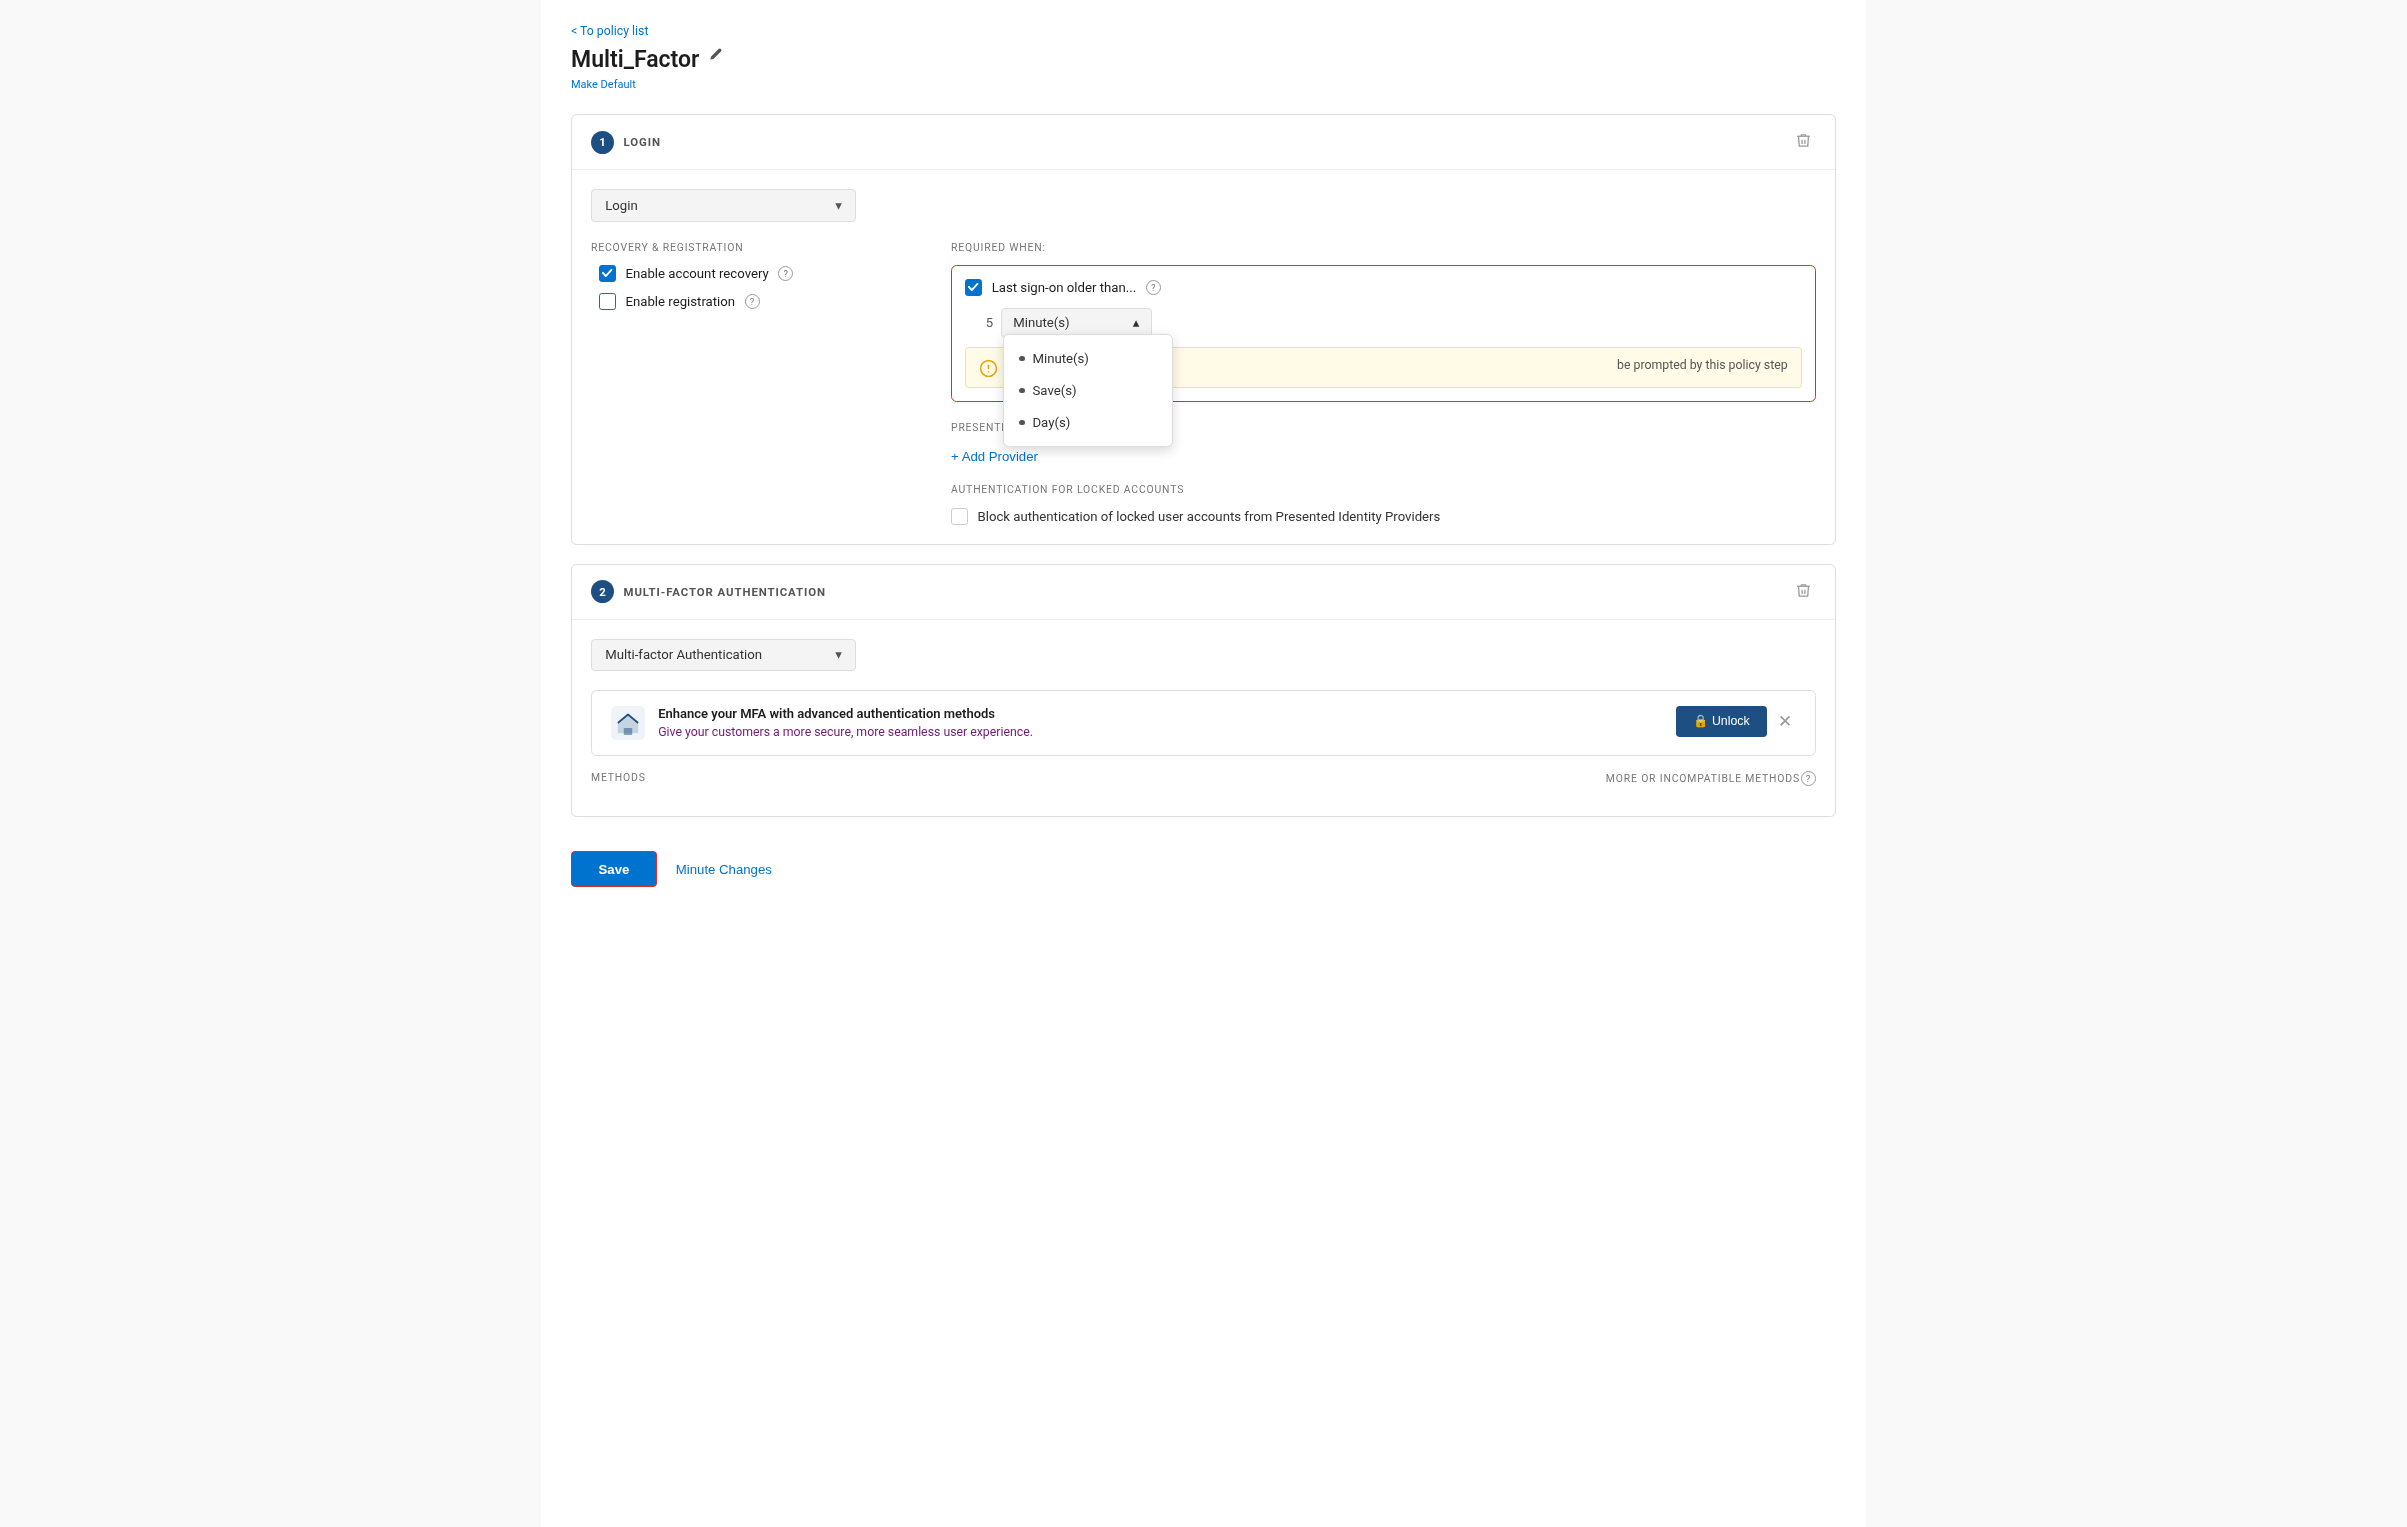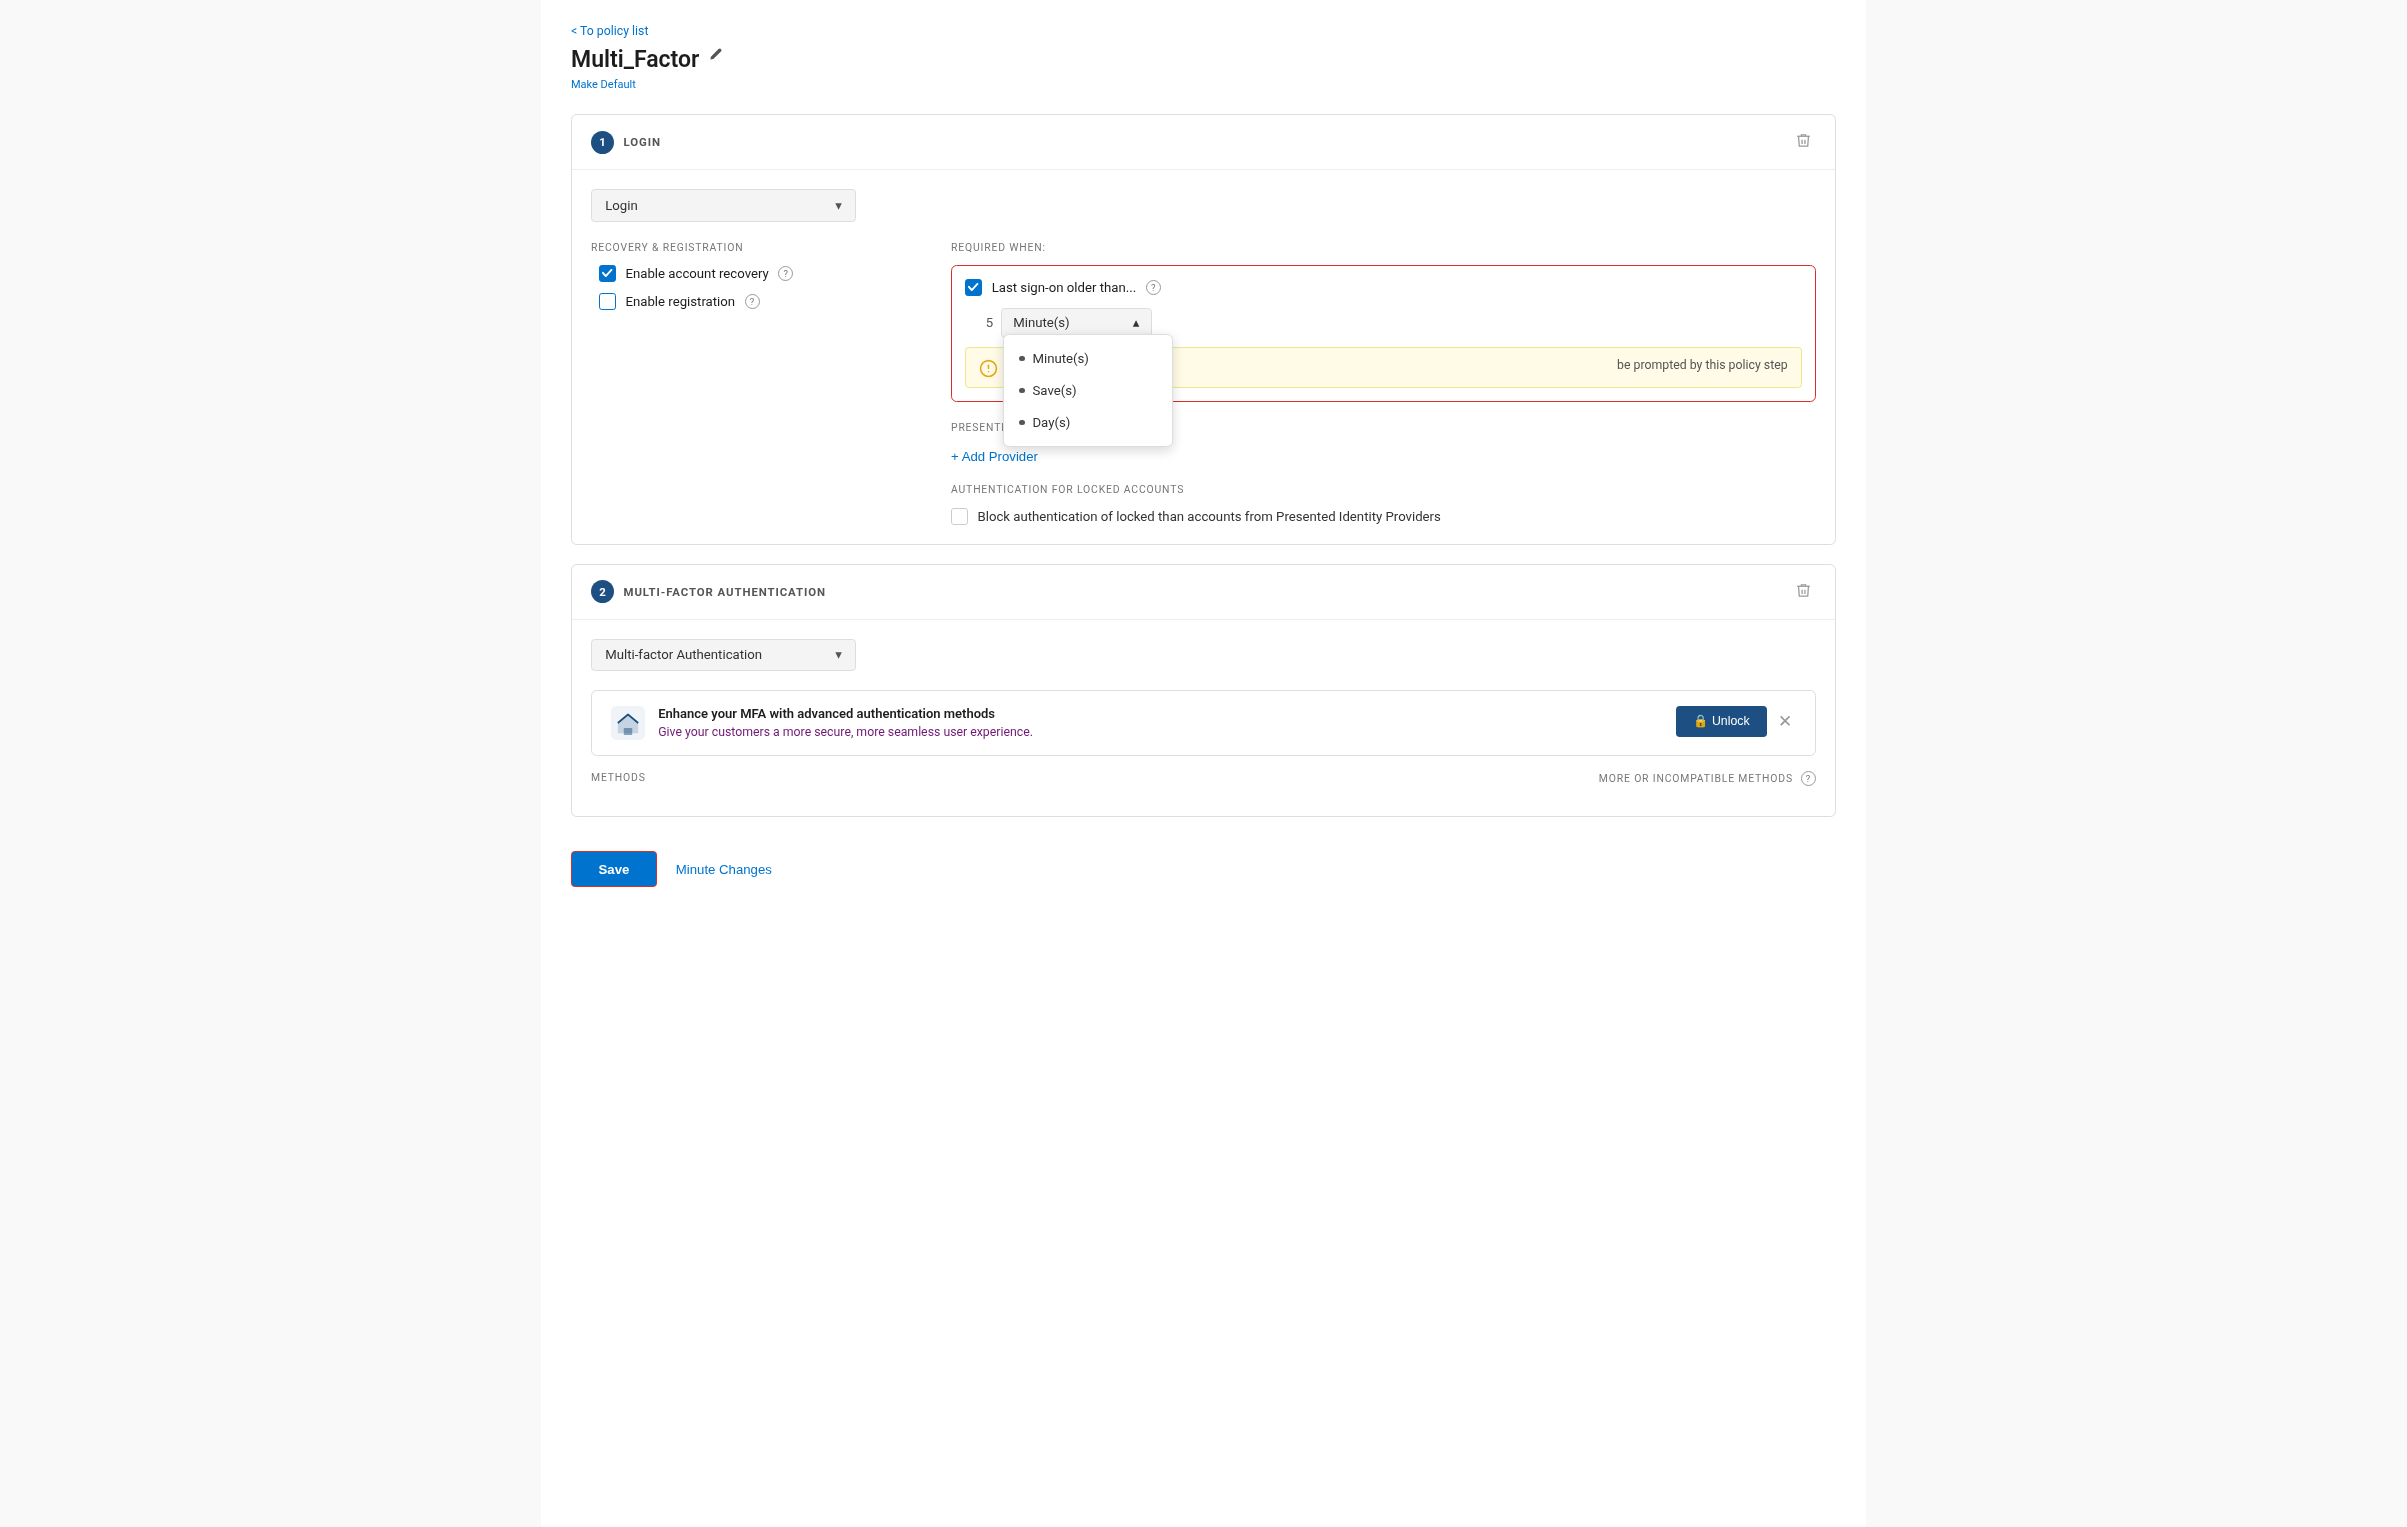--- a/index.html
+++ b/index.html
@@ -516,21 +516,21 @@
 
           <div class="presented-section">
             <div class="sub-label">PRESENTED IDENTITY PROVIDERS</div>
             <button class="add-provider-btn">+ Add Provider</button>
           </div>
 
           <div class="locked-accounts-section">
             <div class="sub-label">AUTHENTICATION FOR LOCKED ACCOUNTS</div>
             <div class="locked-checkbox-row">
               <div class="checkbox-box-small"></div>
-              <span>Block authentication of locked than accounts from Presented Identity Providers</span>
+              <span>Block authentication of locked user accounts from Presented Identity Providers</span>
             </div>
           </div>
         </div>
       </div>
     </div>
   </div>
 
   
   <div class="section-card">
     <div class="section-header">
@@ -570,21 +570,21 @@
           </div>
         </div>
         <div style="display:flex; align-items:center; gap:7.6px;">
           <button class="unlock-btn">🔒 Unlock</button>
           <button class="close-x-btn">✕</button>
         </div>
       </div>
 
       <div style="margin-top: 15px; display: flex; justify-content: space-between;">
         <div class="sub-label">METHODS</div>
-        <div class="sub-label" style="display:flex; align-items:center; gap:8px;">
+        <div class="sub-label" style="display:flex; align-items:center; gap:1px;">
           <span>MORE OR INCOMPATIBLE METHODS</span>
           <div class="help-icon">?</div>
         </div>
       </div>
     </div>
   </div>
 
   
   <div class="save-bar">
     <button class="save-btn">Save</button>

